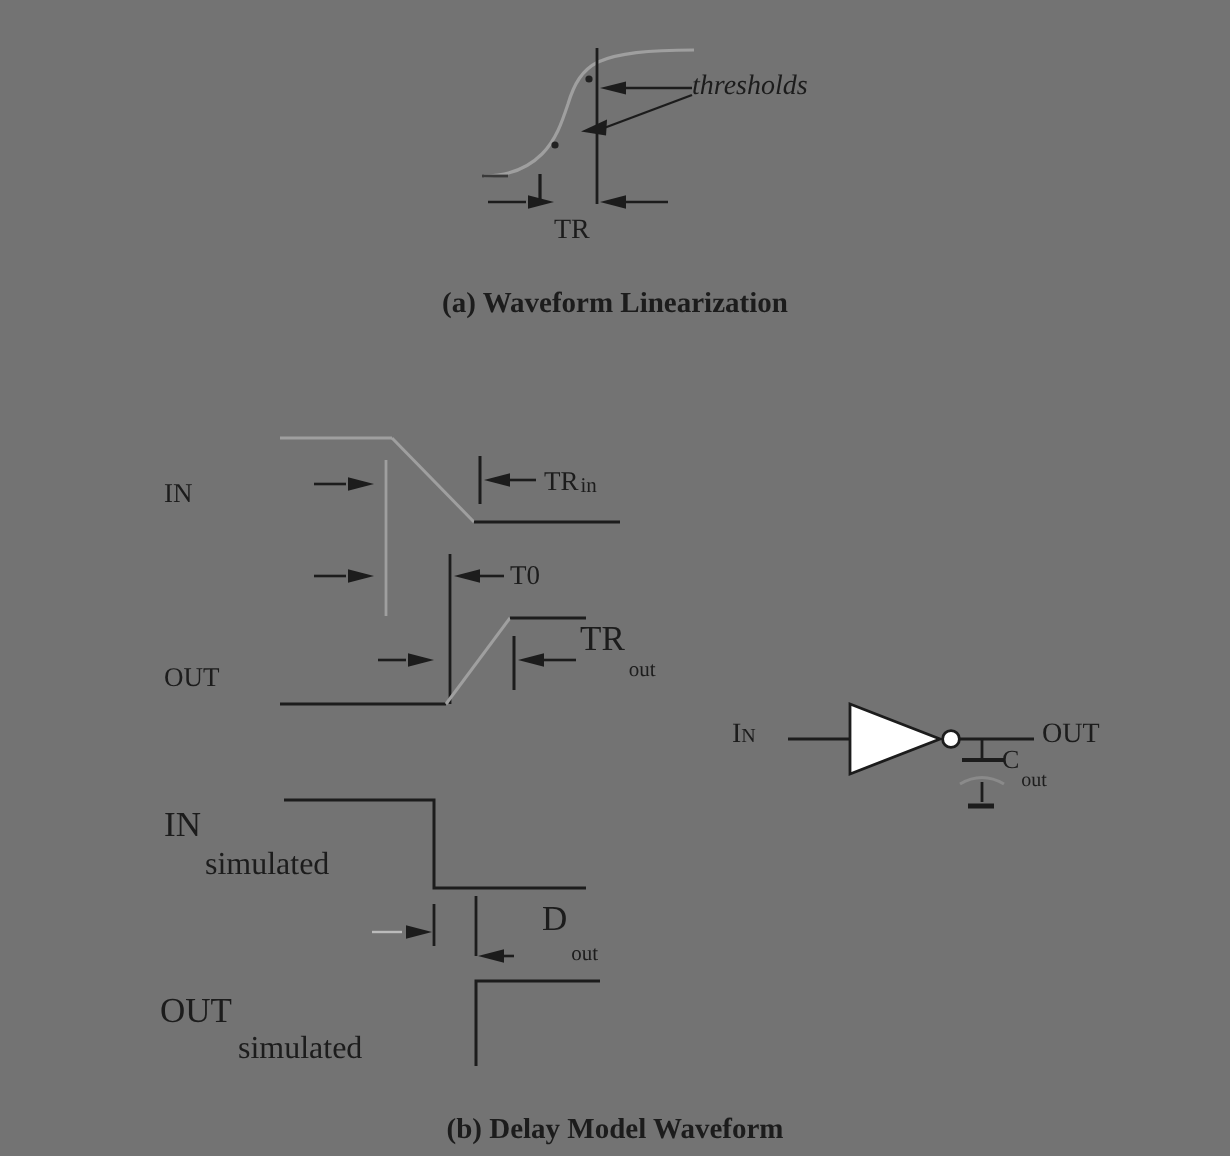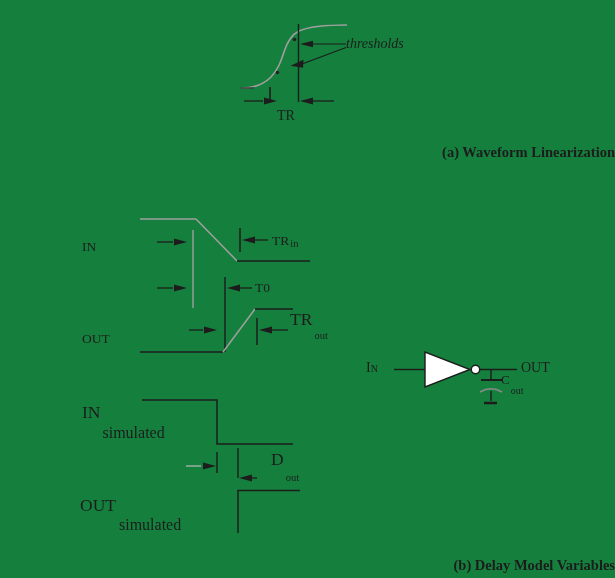--- a/index.html
+++ b/index.html
@@ -1,23 +1,23 @@
 <!DOCTYPE html>
 <html><head>
 <meta charset="utf-8">
 <style>
   html,body{margin:0;padding:0;background:#fff;}
   .canvas{
-    position:relative;width:615px;height:578px;background:#15803d;
+    position:relative;width:615px;height:578px;background:#737373;
     font-family:"Liberation Serif","DejaVu Serif",serif;color:#1c1c1c;overflow:hidden;
   }
   svg.lineart{position:absolute;left:0;top:0;}
   .lbl{position:absolute;line-height:1;white-space:nowrap;}
   .compo{display:flex;align-items:flex-start;}
-  .caption{position:absolute;left:0;width:615px;text-align:right;font-weight:bold;font-size:14.5px;line-height:1;}
+  .caption{position:absolute;left:0;width:615px;text-align:center;font-weight:bold;font-size:14.5px;line-height:1;}
   .italic{font-style:italic;}
   .fs14{font-size:14px;}
   .fs135{font-size:13.5px;}
   .fs17{font-size:17.5px;}
   .fs13{font-size:13px;}
   .smallcaps{font-variant:small-caps;}
   .sub{font-size:10.5px;line-height:1;}
   .sub11{font-size:16px;line-height:1;}
   .sub10{font-size:10px;line-height:1;}
   
@@ -160,15 +160,15 @@
   </div>
 
   <div class="lbl fs14 smallcaps" id="lbl-circ-in">In</div>
   <div class="lbl fs14" id="lbl-circ-out">OUT</div>
 
   <div class="lbl compo" id="lbl-cout">
     <span class="fs13">C</span>
     <span class="sub10">out</span>
   </div>
 
-  <div class="caption" id="cap-b">(b) Delay Model Variables</div>
+  <div class="caption" id="cap-b">(b) Delay Model Waveform</div>
 
 </div>
 
 </body></html>

